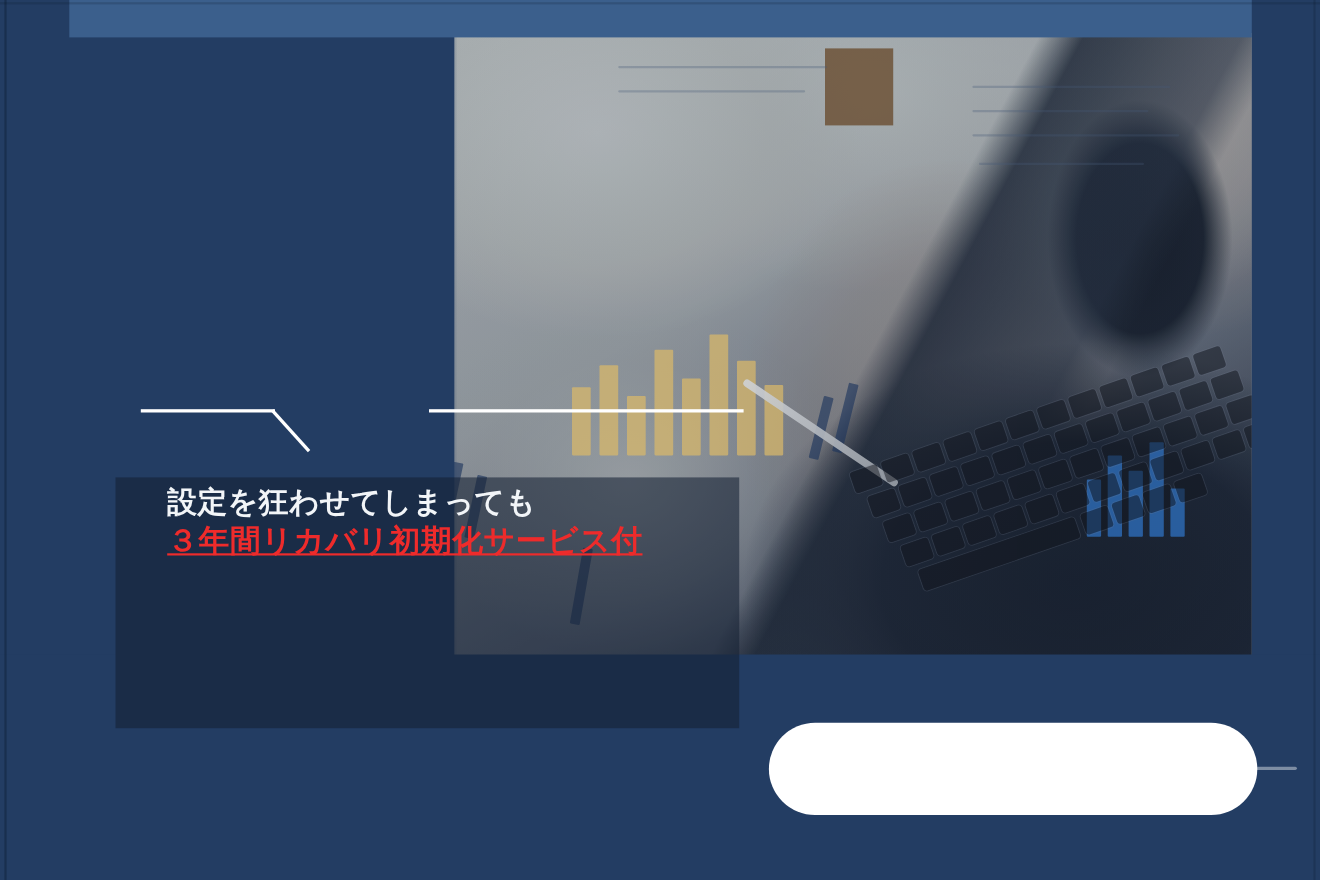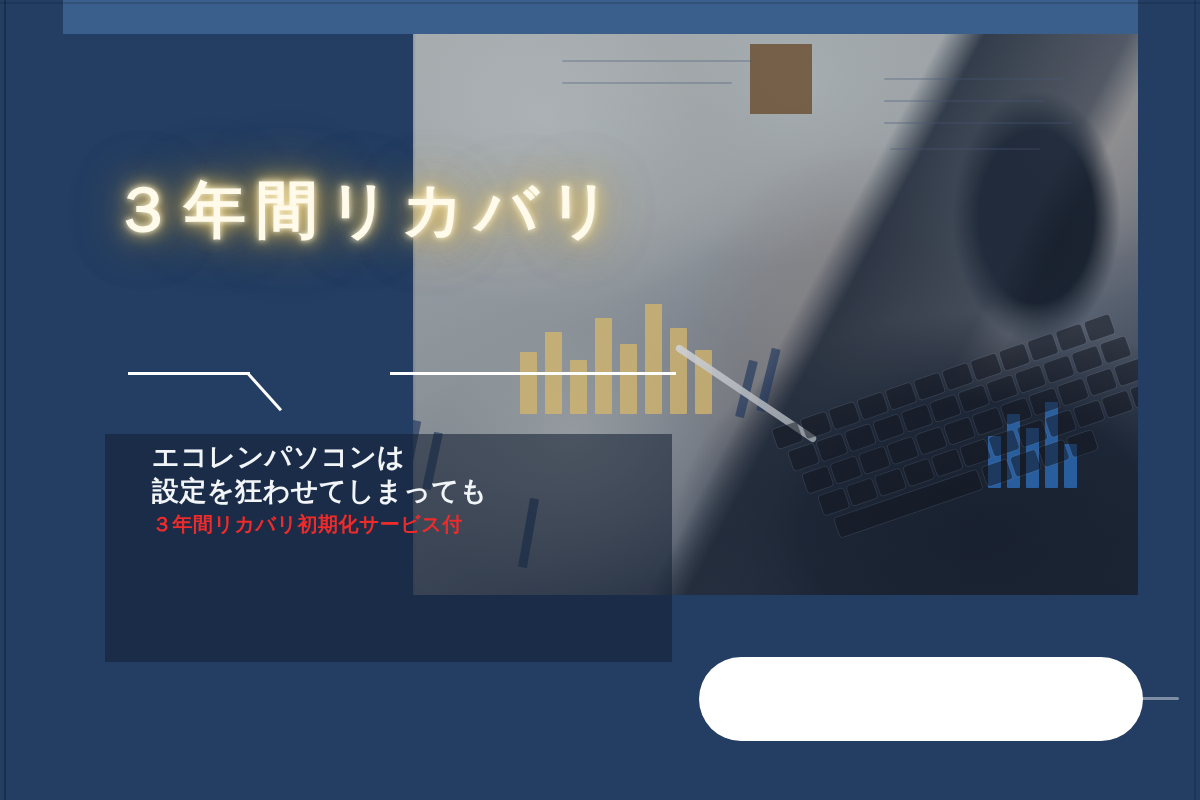--- a/index.html
+++ b/index.html
@@ -171,22 +171,23 @@
   .body-line{
     font-size:27px;
     line-height:33.5px;
     font-weight:700;
     color:#f2f5f8;
     white-space:nowrap;
     letter-spacing:0.5px;
   }
   .body-line.accent{
     color:#ee2b2b;
-    font-size:20px;
+    font-size:28px;
     line-height:35px;
+    text-decoration:underline;
   }
 
   
   .pill{
     position:absolute;
     left:699px; top:657px; width:444px; height:84px;
     background:#ffffff;
     border-radius:42px;
     z-index:8;
     display:flex;
@@ -316,32 +317,30 @@
   <div class="right-band"></div>
   <div class="bottom-band"></div>
 
   <div class="top-bar"></div>
 
   <div class="frame-edge-left"></div>
   <div class="frame-edge-right"></div>
   <div class="frame-edge-top"></div>
 
   <div class="headline">
-    <div class="headline-line">３年間リカバリ</div>
   </div>
 
   <div class="deco">
     <div class="deco-seg-a"></div>
     <div class="deco-tick"></div>
     <div class="deco-seg-b"></div>
   </div>
 
   <div class="body-panel"></div>
   <div class="body-text">
-    <div class="body-line">エコレンパソコンは</div>
     <div class="body-line">設定を狂わせてしまっても</div>
     <div class="body-line accent">３年間リカバリ初期化サービス付</div>
   </div>
 
   <div class="pill-tail"></div>
 
   <div class="pill">
   </div>
 
 </div>

